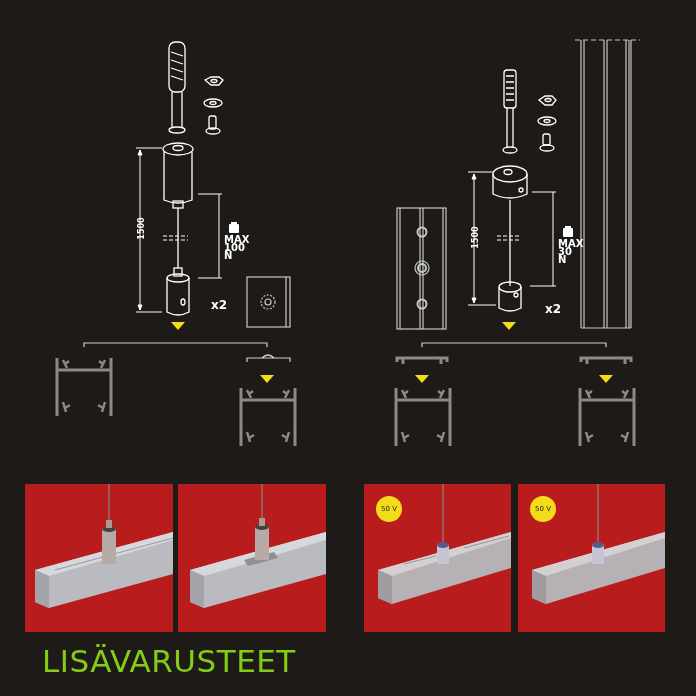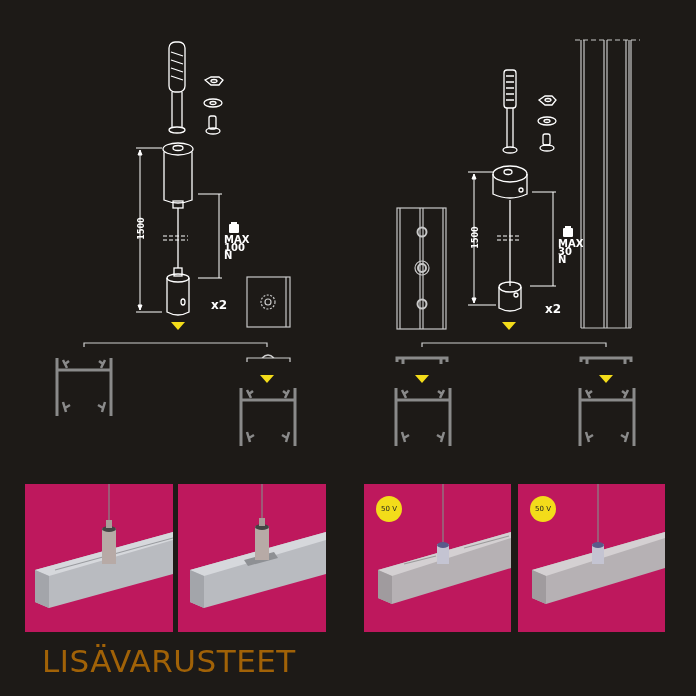--- a/index.html
+++ b/index.html
@@ -13,30 +13,30 @@
     position: absolute; font-weight: bold; font-size: 10px; line-height: 8px;
     color: #fff; font-family: "DejaVu Sans", sans-serif;
   }
   .dim-text {
     position: absolute; font-size: 8px; font-weight: bold; color: #fff;
     transform: rotate(-90deg); transform-origin: center;
     font-family: "DejaVu Sans", sans-serif;
   }
   .x2 { position: absolute; font-size: 12px; font-weight: bold; color: #fff; font-family: "DejaVu Sans", sans-serif; }
   .photo {
-    position: absolute; background: #be185d; overflow: hidden;
+    position: absolute; background: #b91c1c; overflow: hidden;
   }
   .badge {
     position: absolute; width: 26px; height: 26px; border-radius: 50%;
     background: #f3dc1a; color: #222; font-size: 7px; display: flex;
     align-items: center; justify-content: center; font-family: "DejaVu Sans", sans-serif;
   }
   .title {
     position: absolute; left: 42px; top: 643px; font-size: 31px; letter-spacing: 0.5px;
-    color: #a16207; font-family: "DejaVu Sans", sans-serif; font-weight: 500;
+    color: #84cc16; font-family: "DejaVu Sans", sans-serif; font-weight: 500;
   }
 </style>
 </head>
 <body>
 
 <svg class="diagram" width="696" height="480" viewBox="0 0 696 480">
   <defs>
     <g id="profile-cross">
 
       <path d="M0,0 V58 M54,0 V58 M0,12 H54" stroke="#8a8a8a" stroke-width="3" fill="none"></path>

